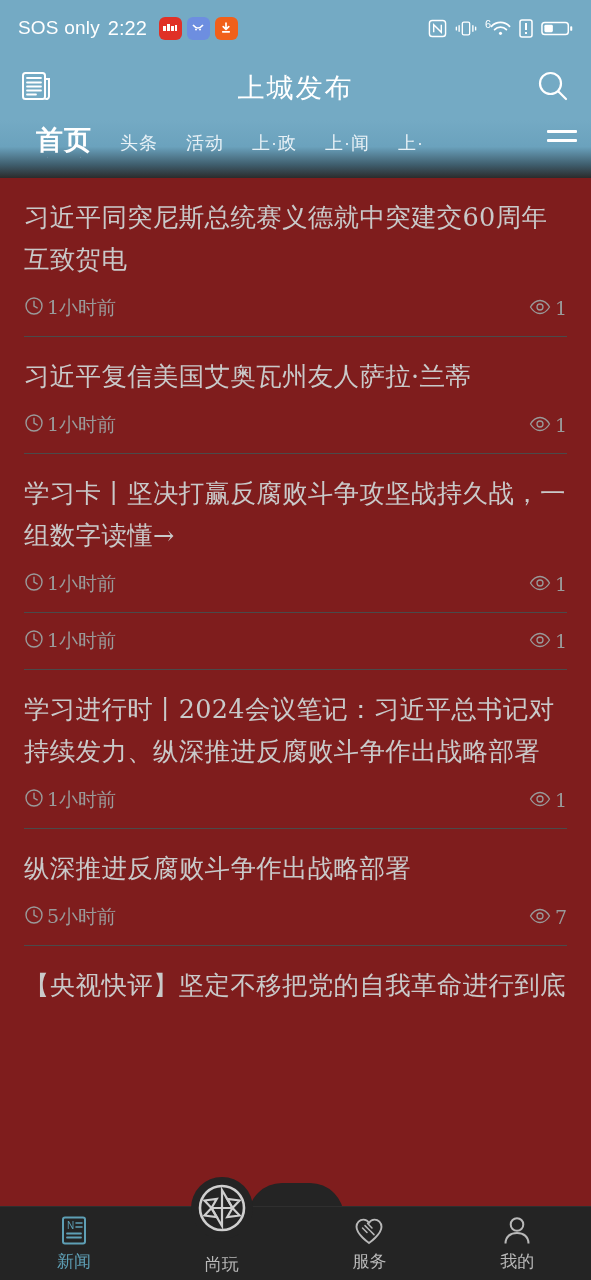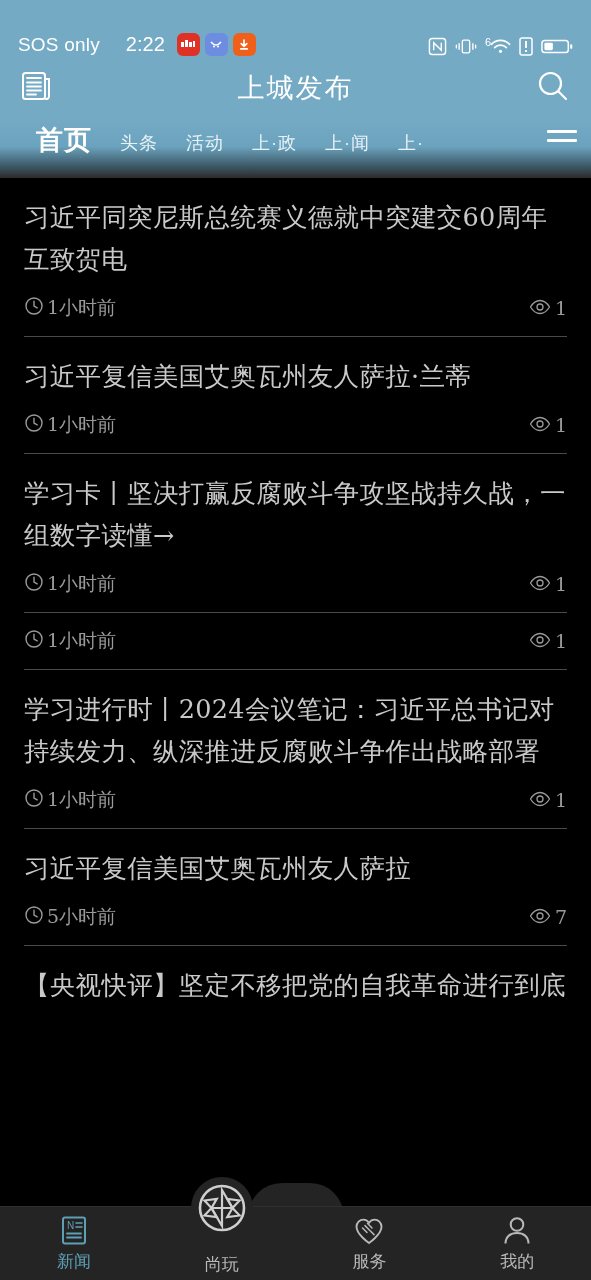--- a/index.html
+++ b/index.html
@@ -11,27 +11,27 @@
   }
   #app {
     position:relative; width:591px; height:1280px;
     background:#262626; overflow:hidden;
   }
 
   
   .statusbar {
     position:relative; height:56px; width:100%;
     background:#74aac4;
-    display:flex; align-items:flex-end;
+    display:flex; align-items:center;
     padding:0 18px;
     color:#ffffff;
   }
   .sb-left { display:flex; align-items:center; gap:8px; }
   .sb-carrier { font-size:19px; letter-spacing:.2px; font-weight:400; }
-  .sb-time { font-size:20px; font-weight:400;margin-left:18px; }
+  .sb-time { font-size:20px; font-weight:400; }
   .sb-appicons { display:flex; align-items:center; gap:5px; margin-left:4px; }
   .appico { width:23px; height:23px; border-radius:6px;
             display:flex; align-items:center; justify-content:center;
             font-size:9px; color:#fff; overflow:hidden; }
   .appico.red { background:#e03127; }
   .appico.blue { background:#6d8ee0; }
   .appico.orange { background:#f1601a; }
   .sb-right { margin-left:auto; display:flex; align-items:center; gap:8px; }
   .sb-right svg { display:block; }
 
@@ -74,21 +74,21 @@
   .menu-btn {
     width:58px; flex:none; display:flex; flex-direction:column;
     align-items:center; justify-content:center; gap:6px;
     padding-top:10px; cursor:pointer;
   }
   .menu-btn i { display:block; width:30px; height:3px; background:#fff; border-radius:1px; }
 
   
   .list {
     position:absolute; top:178px; bottom:74px; left:0; right:0;
-    background:#000000; overflow:hidden;
+    background:#7f1d1d; overflow:hidden;
   }
   .article { padding:0 24px; }
   .article-title {
     color:#c9c9c9; font-size:25.5px; line-height:42px;
     font-family:"DejaVu Serif","Liberation Serif", serif;
     font-weight:400; padding-top:18px; letter-spacing:.3px;
   }
   .article-meta {
     display:flex; align-items:center;
     height:56px; color:#9a9a9a; font-size:19px;
@@ -363,21 +363,21 @@
                 <circle cx="11" cy="8" r="3" stroke="#9a9a9a" stroke-width="1.3" fill="none"></circle>
               </svg>
           </span>
           <span>1</span>
         </span>
       </div>
     </div>
     <div class="divider"></div>
 
     <div class="article">
-      <div class="article-title">习近平复信美国艾奥瓦州友人萨拉</div>
+      <div class="article-title">纵深推进反腐败斗争作出战略部署</div>
       <div class="article-meta">
         <span class="meta-left">
           <span>
             <svg width="20" height="20" viewBox="0 0 20 20">
                 <circle cx="10" cy="10" r="8" stroke="#9a9a9a" stroke-width="1.4" fill="none"></circle>
                 <path d="M10 5.2 L10 10 L13.2 11.8" stroke="#9a9a9a" stroke-width="1.4" fill="none" stroke-linecap="round"></path>
               </svg>
           </span>
           <span>5小时前</span>
         </span>

